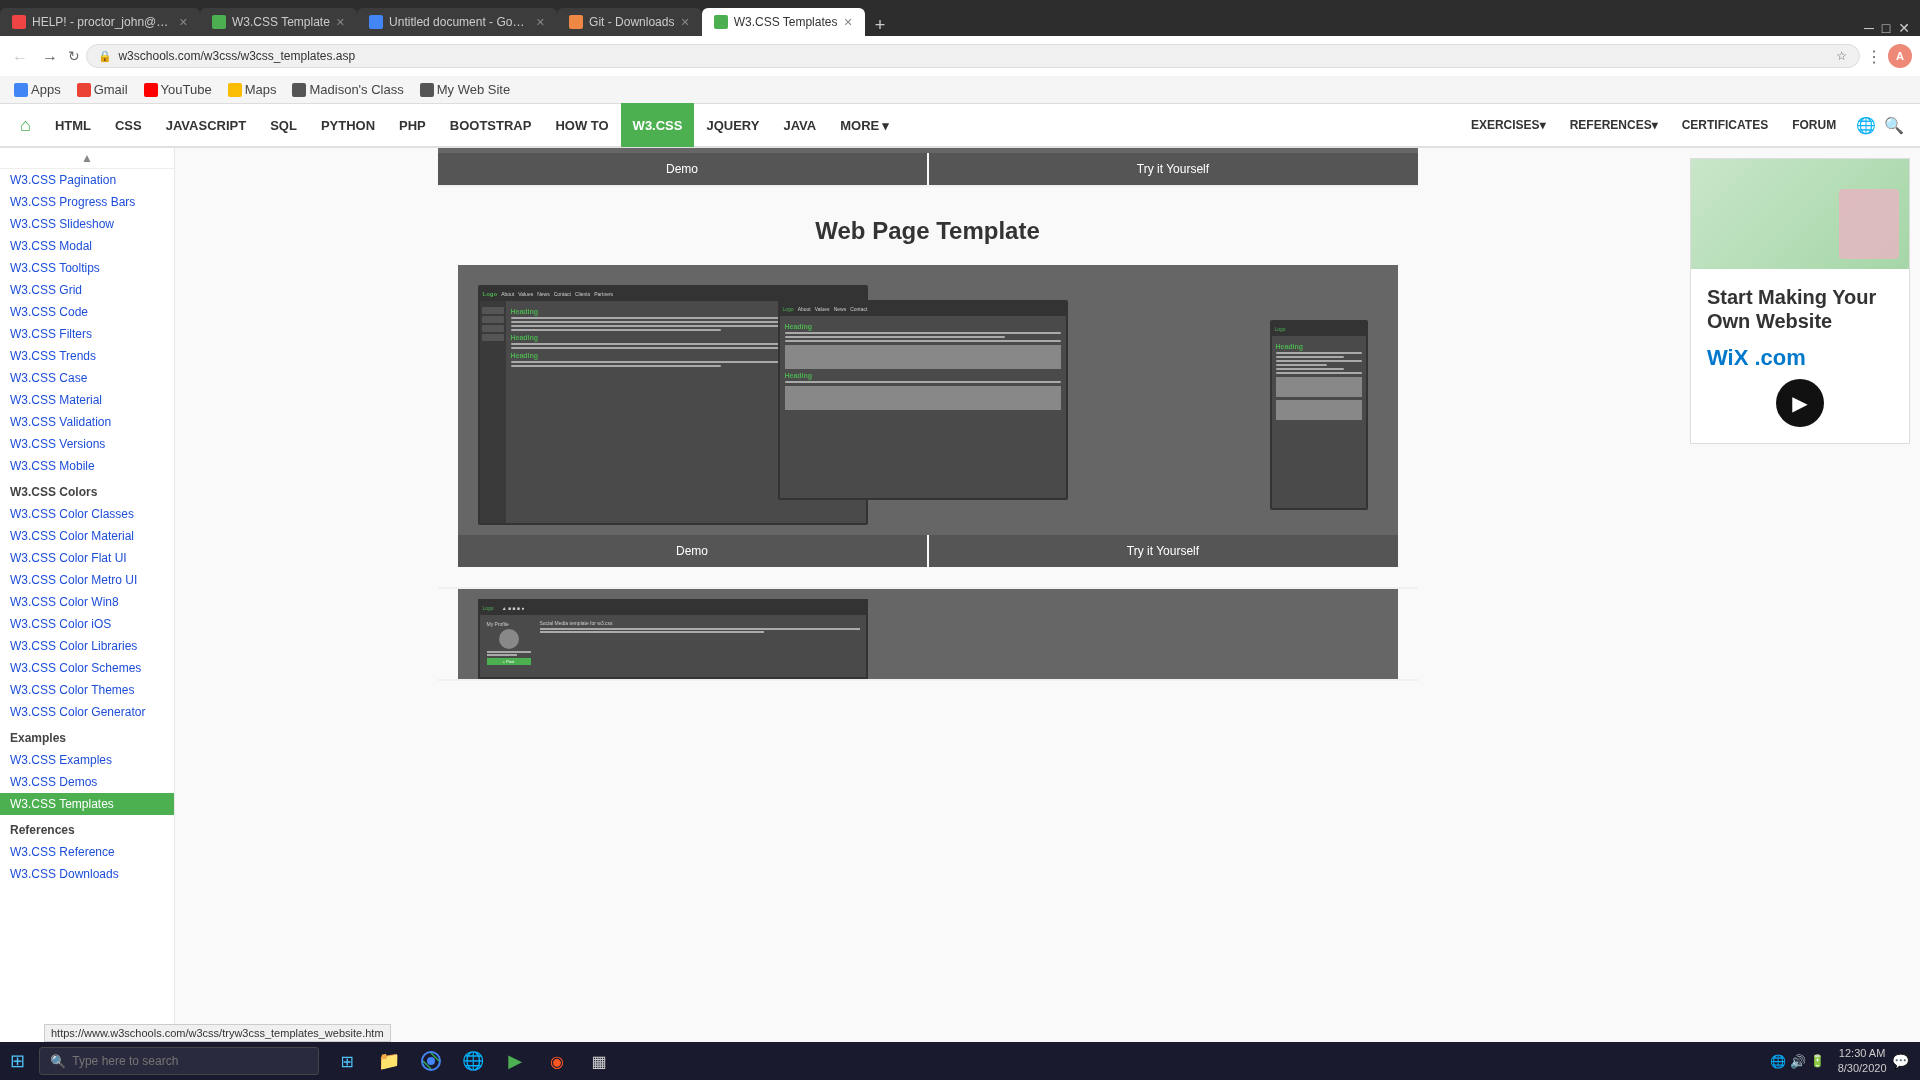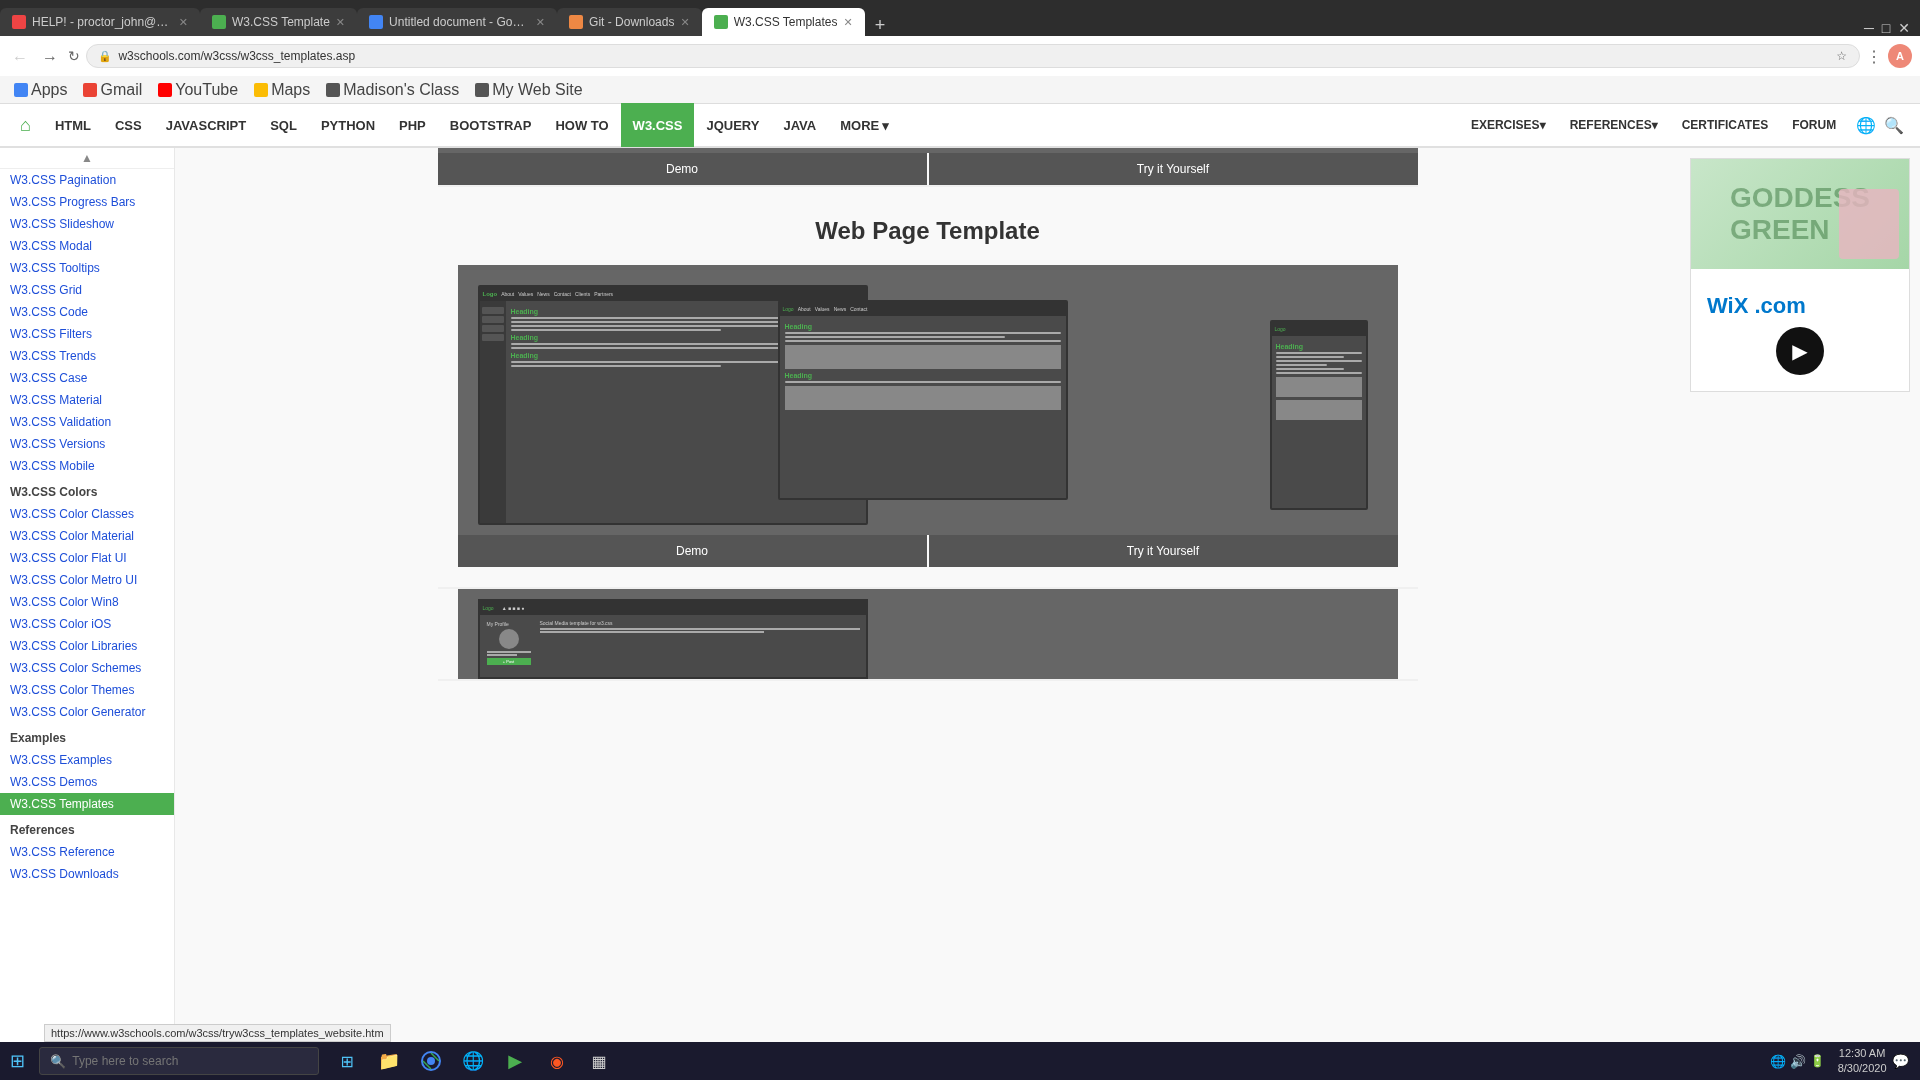--- a/index.html
+++ b/index.html
@@ -16,21 +16,21 @@
     .nav-btn { color: #666; font-size: 16px; cursor: pointer; padding: 4px; }
     .nav-btn.disabled { color: #ccc; }
     .reload-btn { color: #666; font-size: 14px; cursor: pointer; }
     .url-bar { flex: 1; display: flex; align-items: center; background: #f0f0f0; border-radius: 20px; padding: 4px 12px; gap: 6px; font-size: 12px; color: #444; border: 1px solid #ddd; }
     .url-bar .lock { color: #e44; font-size: 11px; }
     .url-text { flex: 1; color: #333; }
     .star-icon { color: #666; cursor: pointer; }
     .profile-circle { width: 24px; height: 24px; border-radius: 50%; background: #e87; display: flex; align-items: center; justify-content: center; color: #fff; font-size: 11px; font-weight: bold; }
 
     
-    .bookmarks-bar { background: #f5f5f5; border-bottom: 1px solid #ddd; padding: 2px 8px; display: flex; align-items: center; gap: 4px; height: 28px; font-size: 16px; }
+    .bookmarks-bar { background: #f5f5f5; border-bottom: 1px solid #ddd; padding: 2px 8px; display: flex; align-items: center; gap: 4px; height: 28px; font-size: 13px; }
     .bookmark-item { display: flex; align-items: center; gap: 3px; padding: 2px 6px; cursor: pointer; border-radius: 3px; color: #444; }
     .bookmark-icon { width: 14px; height: 14px; border-radius: 2px; flex-shrink: 0; }
 
     
     .w3-nav { background: #fff; border-bottom: 2px solid #e0e0e0; display: flex; align-items: center; height: 44px; padding: 0 8px; gap: 0; }
     .w3-nav-home { color: #4CAF50; font-size: 18px; padding: 0 12px; cursor: pointer; }
     .w3-nav-item { padding: 0 12px; height: 44px; display: flex; align-items: center; font-size: 13px; font-weight: bold; color: #333; cursor: pointer; text-transform: uppercase; }
     .w3-nav-item.active { background: #4CAF50; color: #fff; }
     .w3-nav-right { margin-left: auto; display: flex; align-items: center; gap: 0; }
     .w3-nav-right .w3-nav-item { font-size: 12px; }
@@ -390,26 +390,26 @@
       </div>
 
     </div>
   </div>
 
   <div class="right-sidebar">
     <div class="ad-box">
       <div class="ad-image-top">
         <div style="position:relative;width:100%;height:100%;overflow:hidden;">
           <div style="background:linear-gradient(135deg, #c8e6c9, #a5d6a7);width:100%;height:100%;display:flex;align-items:center;justify-content:center;">
-            <div style="font-size:28px;font-weight:bold;color:#1b5e20;opacity:0.4;">GODDESS<br>GREEN</div>
             <div style="position:absolute;right:10px;bottom:10px;width:60px;height:70px;background:#e8b4c0;border-radius:4px;opacity:0.8;"></div>
           </div>
         </div>
       </div>
       <div class="ad-body">
+        <div class="ad-headline">Start Making Your Own Website</div>
         <div class="wix-logo">WiX .com</div>
         <div class="ad-cta-btn">▶</div>
       </div>
     </div>
   </div>
 
 </div>
 
 <div class="url-hint">https://www.w3schools.com/w3css/tryw3css_templates_website.htm</div>
 

